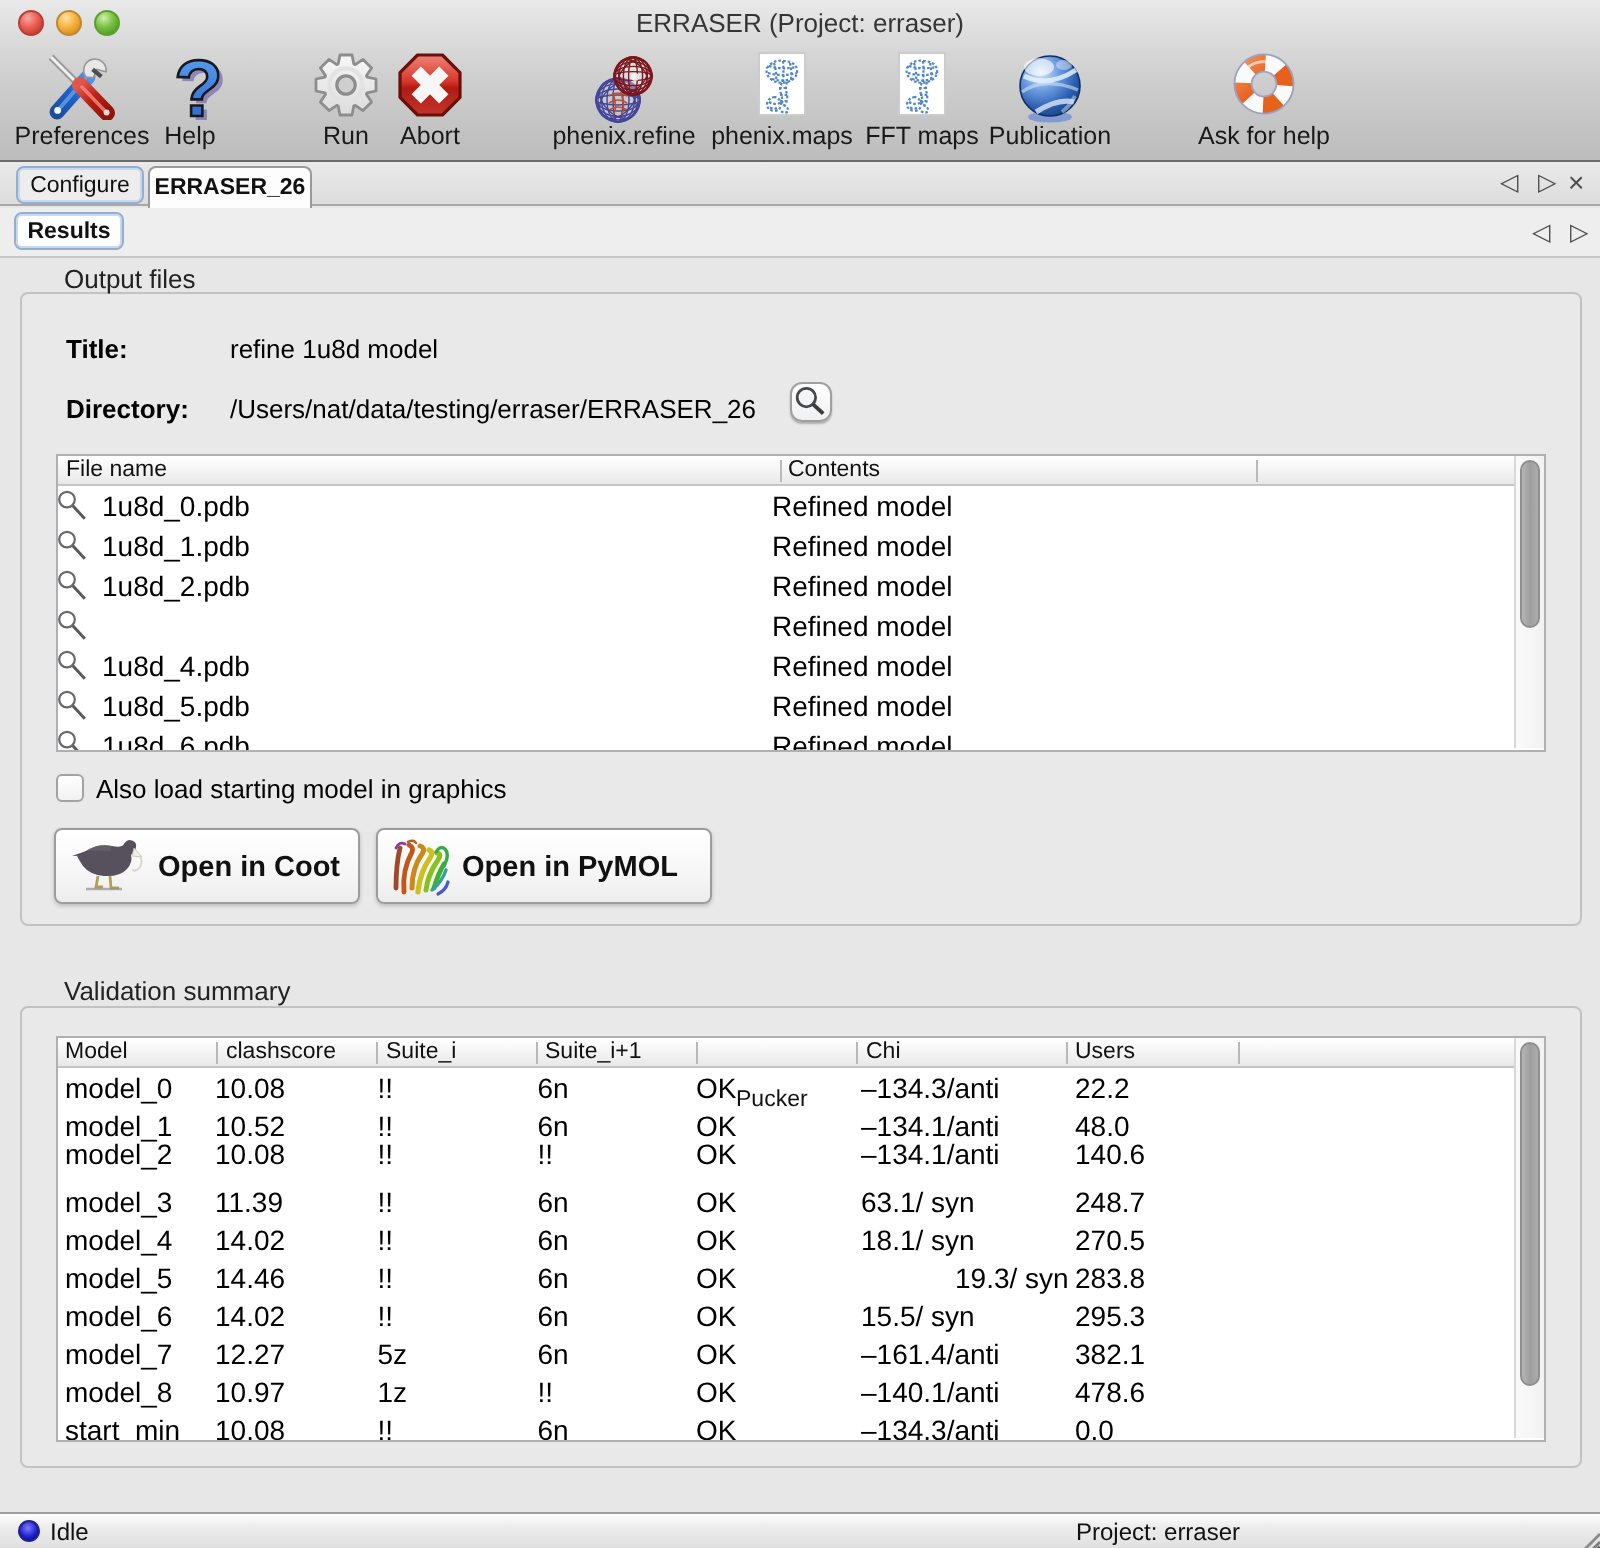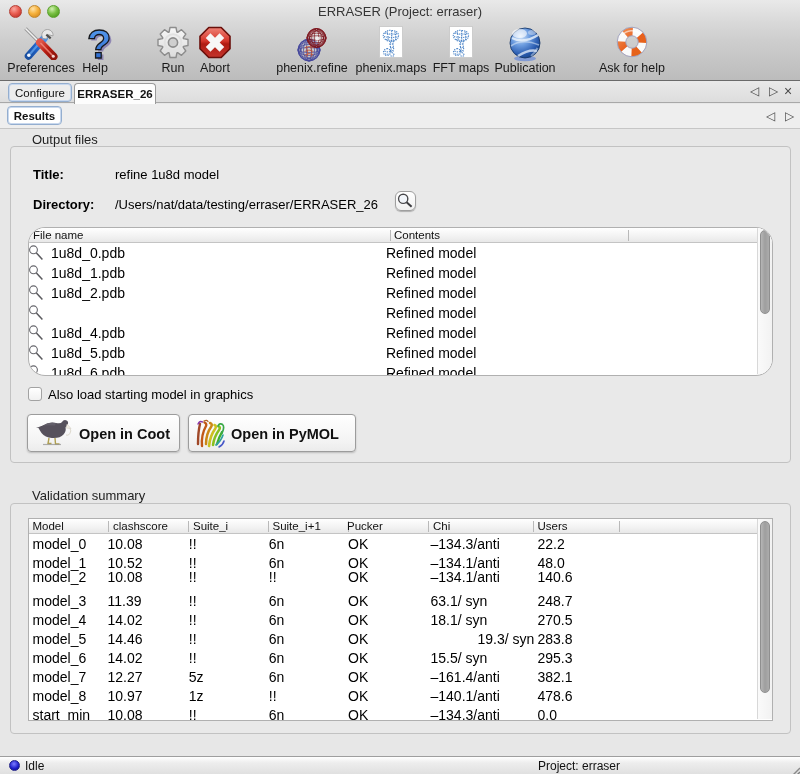--- a/index.html
+++ b/index.html
@@ -43,21 +43,21 @@
 #lbl2 { top:488px; }
 #titlerow  { position:absolute; left:33px; top:167px; font-size:13px; }
 #titleval  { position:absolute; left:115px; top:167px; font-size:13px; }
 #dirrow    { position:absolute; left:33px; top:197px; font-size:13px; }
 #dirval    { position:absolute; left:115px; top:197px; font-size:13px; }
 #searchbtn { position:absolute; left:395px; top:191px; width:21px; height:20px;
   background:linear-gradient(#ffffff,#f0f0f0); border:1px solid #9f9f9f; border-radius:6px;
   box-shadow:0 1px 1px rgba(0,0,0,0.25); }
 
 .tbl { position:absolute; left:28px; width:745px; background:#fff; border:1px solid #b0b0b0; overflow:hidden; }
-#ftbl { top:227px; height:149px;border-radius:17px; }
+#ftbl { top:227px; height:149px; }
 #vtbl { top:518px; height:203px; }
 .thead { position:absolute; left:0; top:0; right:0; height:15px;
   background:linear-gradient(#ffffff,#f2f2f2 60%,#e8e8e8); border-bottom:1px solid #c4c4c4; }
 .th { position:absolute; top:1px; font-size:11.5px; color:#111; white-space:nowrap; }
 .vline { position:absolute; top:2px; width:1px; height:11px; background:#b9b9b9; }
 .trow { position:absolute; font-size:14px; color:#000; white-space:nowrap; }
 .cell { position:absolute; top:0; }
 
 .sbar { position:absolute; width:15px; background:linear-gradient(90deg,#fafafa,#f2f2f2); border-left:1px solid #d8d8d8; }
 .sthumb { position:absolute; left:2px; width:10px; border-radius:5px;
@@ -418,21 +418,21 @@
 <div class="tbl" id="vtbl">
   <div class="thead">
     <div class="th" style="left:3.5px;">Model</div>
     <div class="vline" style="left:79px;"></div>
     <div class="th" style="left:84px;">clashscore</div>
     <div class="vline" style="left:159px;"></div>
     <div class="th" style="left:164px;">Suite_i</div>
     <div class="vline" style="left:239px;"></div>
     <div class="th" style="left:243.5px;">Suite_i+1</div>
     <div class="vline" style="left:319px;"></div>
-    <div class="th" style="left:318px;">Pucker</div>
+    <div class="th" style="left:339px;margin-top:24px;">Pucker</div>
     <div class="vline" style="left:399px;"></div>
     <div class="th" style="left:404px;">Chi</div>
     <div class="vline" style="left:504px;"></div>
     <div class="th" style="left:508.5px;">Users</div>
     <div class="vline" style="left:590px;"></div>
   </div>
   <div id="vrows">
       <div class="trow" style="left:0;top:16.5px;height:19px;width:740px;">
         <div class="cell" style="left:3.5px;">model_0</div>
         <div class="cell" style="left:78.5px;">10.08</div>

